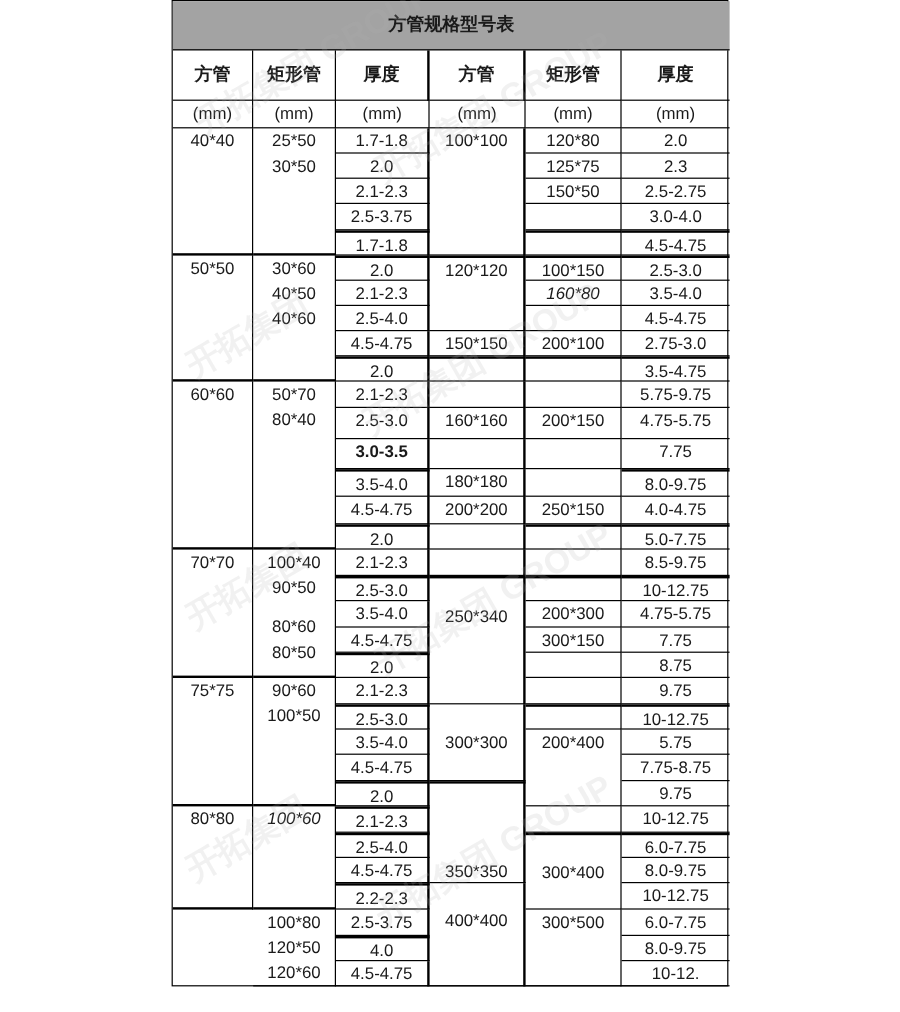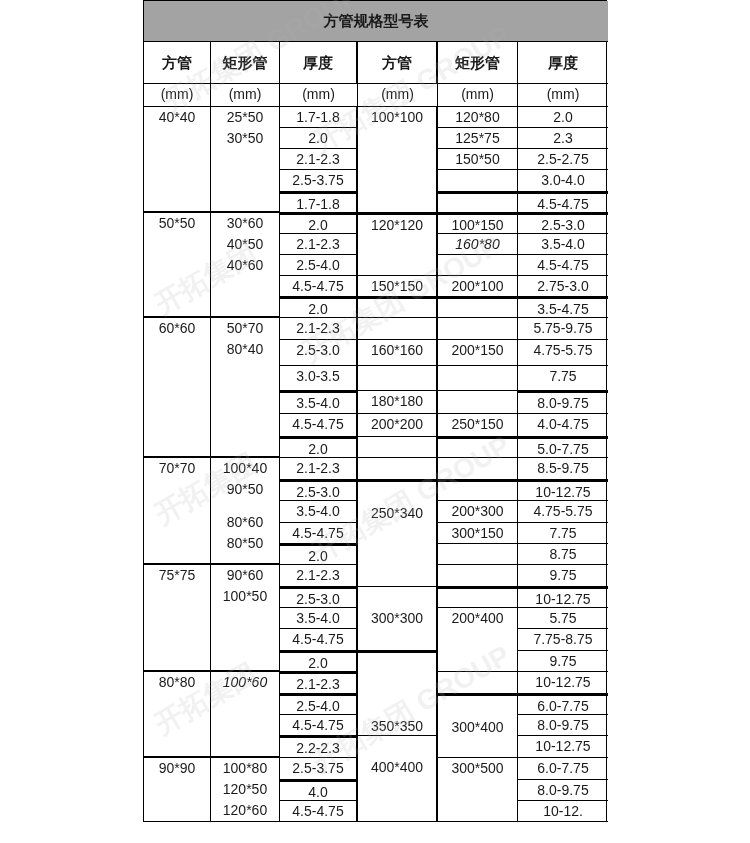--- a/index.html
+++ b/index.html
@@ -33,21 +33,20 @@
   <div class="cell unit" style="grid-column:3;grid-row:3;">(mm)</div>
   <div class="cell unit" style="grid-column:4;grid-row:3;">(mm)</div>
   <div class="cell unit" style="grid-column:5;grid-row:3;">(mm)</div>
   <div class="cell unit last" style="grid-column:6;grid-row:3;">(mm)</div>
 <div class="cell" style="grid-area: 4 / 1 / span 5; border-bottom: 2px solid rgb(0, 0, 0);">40*40</div>
     <div class="cell" style="grid-area: 9 / 1 / span 5; border-bottom: 2px solid rgb(0, 0, 0); text-align: center;">50*50</div>
     <div class="cell" style="grid-area: 14 / 1 / span 6; border-bottom: 2px solid rgb(0, 0, 0);">60*60</div>
     <div class="cell" style="grid-area: 20 / 1 / span 5; border-bottom: 2px solid rgb(0, 0, 0);">70*70</div>
     <div class="cell" style="grid-area: 25 / 1 / span 5; border-bottom: 2px solid rgb(0, 0, 0);">75*75</div>
     <div class="cell" style="grid-area: 30 / 1 / span 4; border-bottom: 2px solid rgb(0, 0, 0);">80*80</div>
-    <div class="cell" style="grid-area: 34 / 1 / span 4;">90*90</div>
     <div class="cell" style="grid-area: 4 / 2 / span 5; border-bottom: 2px solid rgb(0, 0, 0);">
       <div style="height: 21px;">25*50</div>
       <div style="height: 21px;">30*50</div>
     </div>
     <div class="cell" style="grid-area: 9 / 2 / span 5; border-bottom: 2px solid rgb(0, 0, 0);">
       <div style="height: 21px;">30*60</div>
       <div style="height: 21px;">40*50</div>
       <div style="height: 21px;">40*60</div>
     </div>
     <div class="cell" style="grid-area: 14 / 2 / span 6; border-bottom: 2px solid rgb(0, 0, 0);">
@@ -77,21 +76,21 @@
     <div class="cell thick-r" style="grid-area: 6 / 3 / span 1;">2.1-2.3</div>
     <div class="cell thick-r" style="grid-area: 7 / 3 / span 1;">2.5-3.75</div>
     <div class="cell thick-r" style="grid-area: 8 / 3 / span 1; border-top: 2px solid rgb(0, 0, 0);">1.7-1.8</div>
     <div class="cell thick-r" style="grid-area: 9 / 3 / span 1; border-top: 2px solid rgb(0, 0, 0);">2.0</div>
     <div class="cell thick-r" style="grid-area: 10 / 3 / span 1;">2.1-2.3</div>
     <div class="cell thick-r" style="grid-area: 11 / 3 / span 1;">2.5-4.0</div>
     <div class="cell thick-r" style="grid-area: 12 / 3 / span 1;">4.5-4.75</div>
     <div class="cell thick-r" style="grid-area: 13 / 3 / span 1; border-top: 2px solid rgb(0, 0, 0);">2.0</div>
     <div class="cell thick-r" style="grid-area: 14 / 3 / span 1;">2.1-2.3</div>
     <div class="cell thick-r" style="grid-area: 15 / 3 / span 1;">2.5-3.0</div>
-    <div class="cell thick-r" style="grid-area: 16 / 3 / span 1;">3.0-3.5</div>
+    <div class="cell thick-r" style="grid-area: 16 / 3 / span 1; font-weight: bold;">3.0-3.5</div>
     <div class="cell thick-r" style="grid-area: 17 / 3 / span 1; border-top: 2px solid rgb(0, 0, 0);">3.5-4.0</div>
     <div class="cell thick-r" style="grid-area: 18 / 3 / span 1;">4.5-4.75</div>
     <div class="cell thick-r" style="grid-area: 19 / 3 / span 1; border-top: 2px solid rgb(0, 0, 0);">2.0</div>
     <div class="cell thick-r" style="grid-area: 20 / 3 / span 1;">2.1-2.3</div>
     <div class="cell thick-r" style="grid-area: 21 / 3 / span 1; border-top: 2px solid rgb(0, 0, 0);">2.5-3.0</div>
     <div class="cell thick-r" style="grid-area: 22 / 3 / span 1;">3.5-4.0</div>
     <div class="cell thick-r" style="grid-area: 23 / 3 / span 1;">4.5-4.75</div>
     <div class="cell thick-r" style="grid-area: 24 / 3 / span 1; border-top: 2px solid rgb(0, 0, 0);">2.0</div>
     <div class="cell thick-r" style="grid-area: 25 / 3 / span 1;">2.1-2.3</div>
     <div class="cell thick-r" style="grid-area: 26 / 3 / span 1; border-top: 2px solid rgb(0, 0, 0);">2.5-3.0</div>

